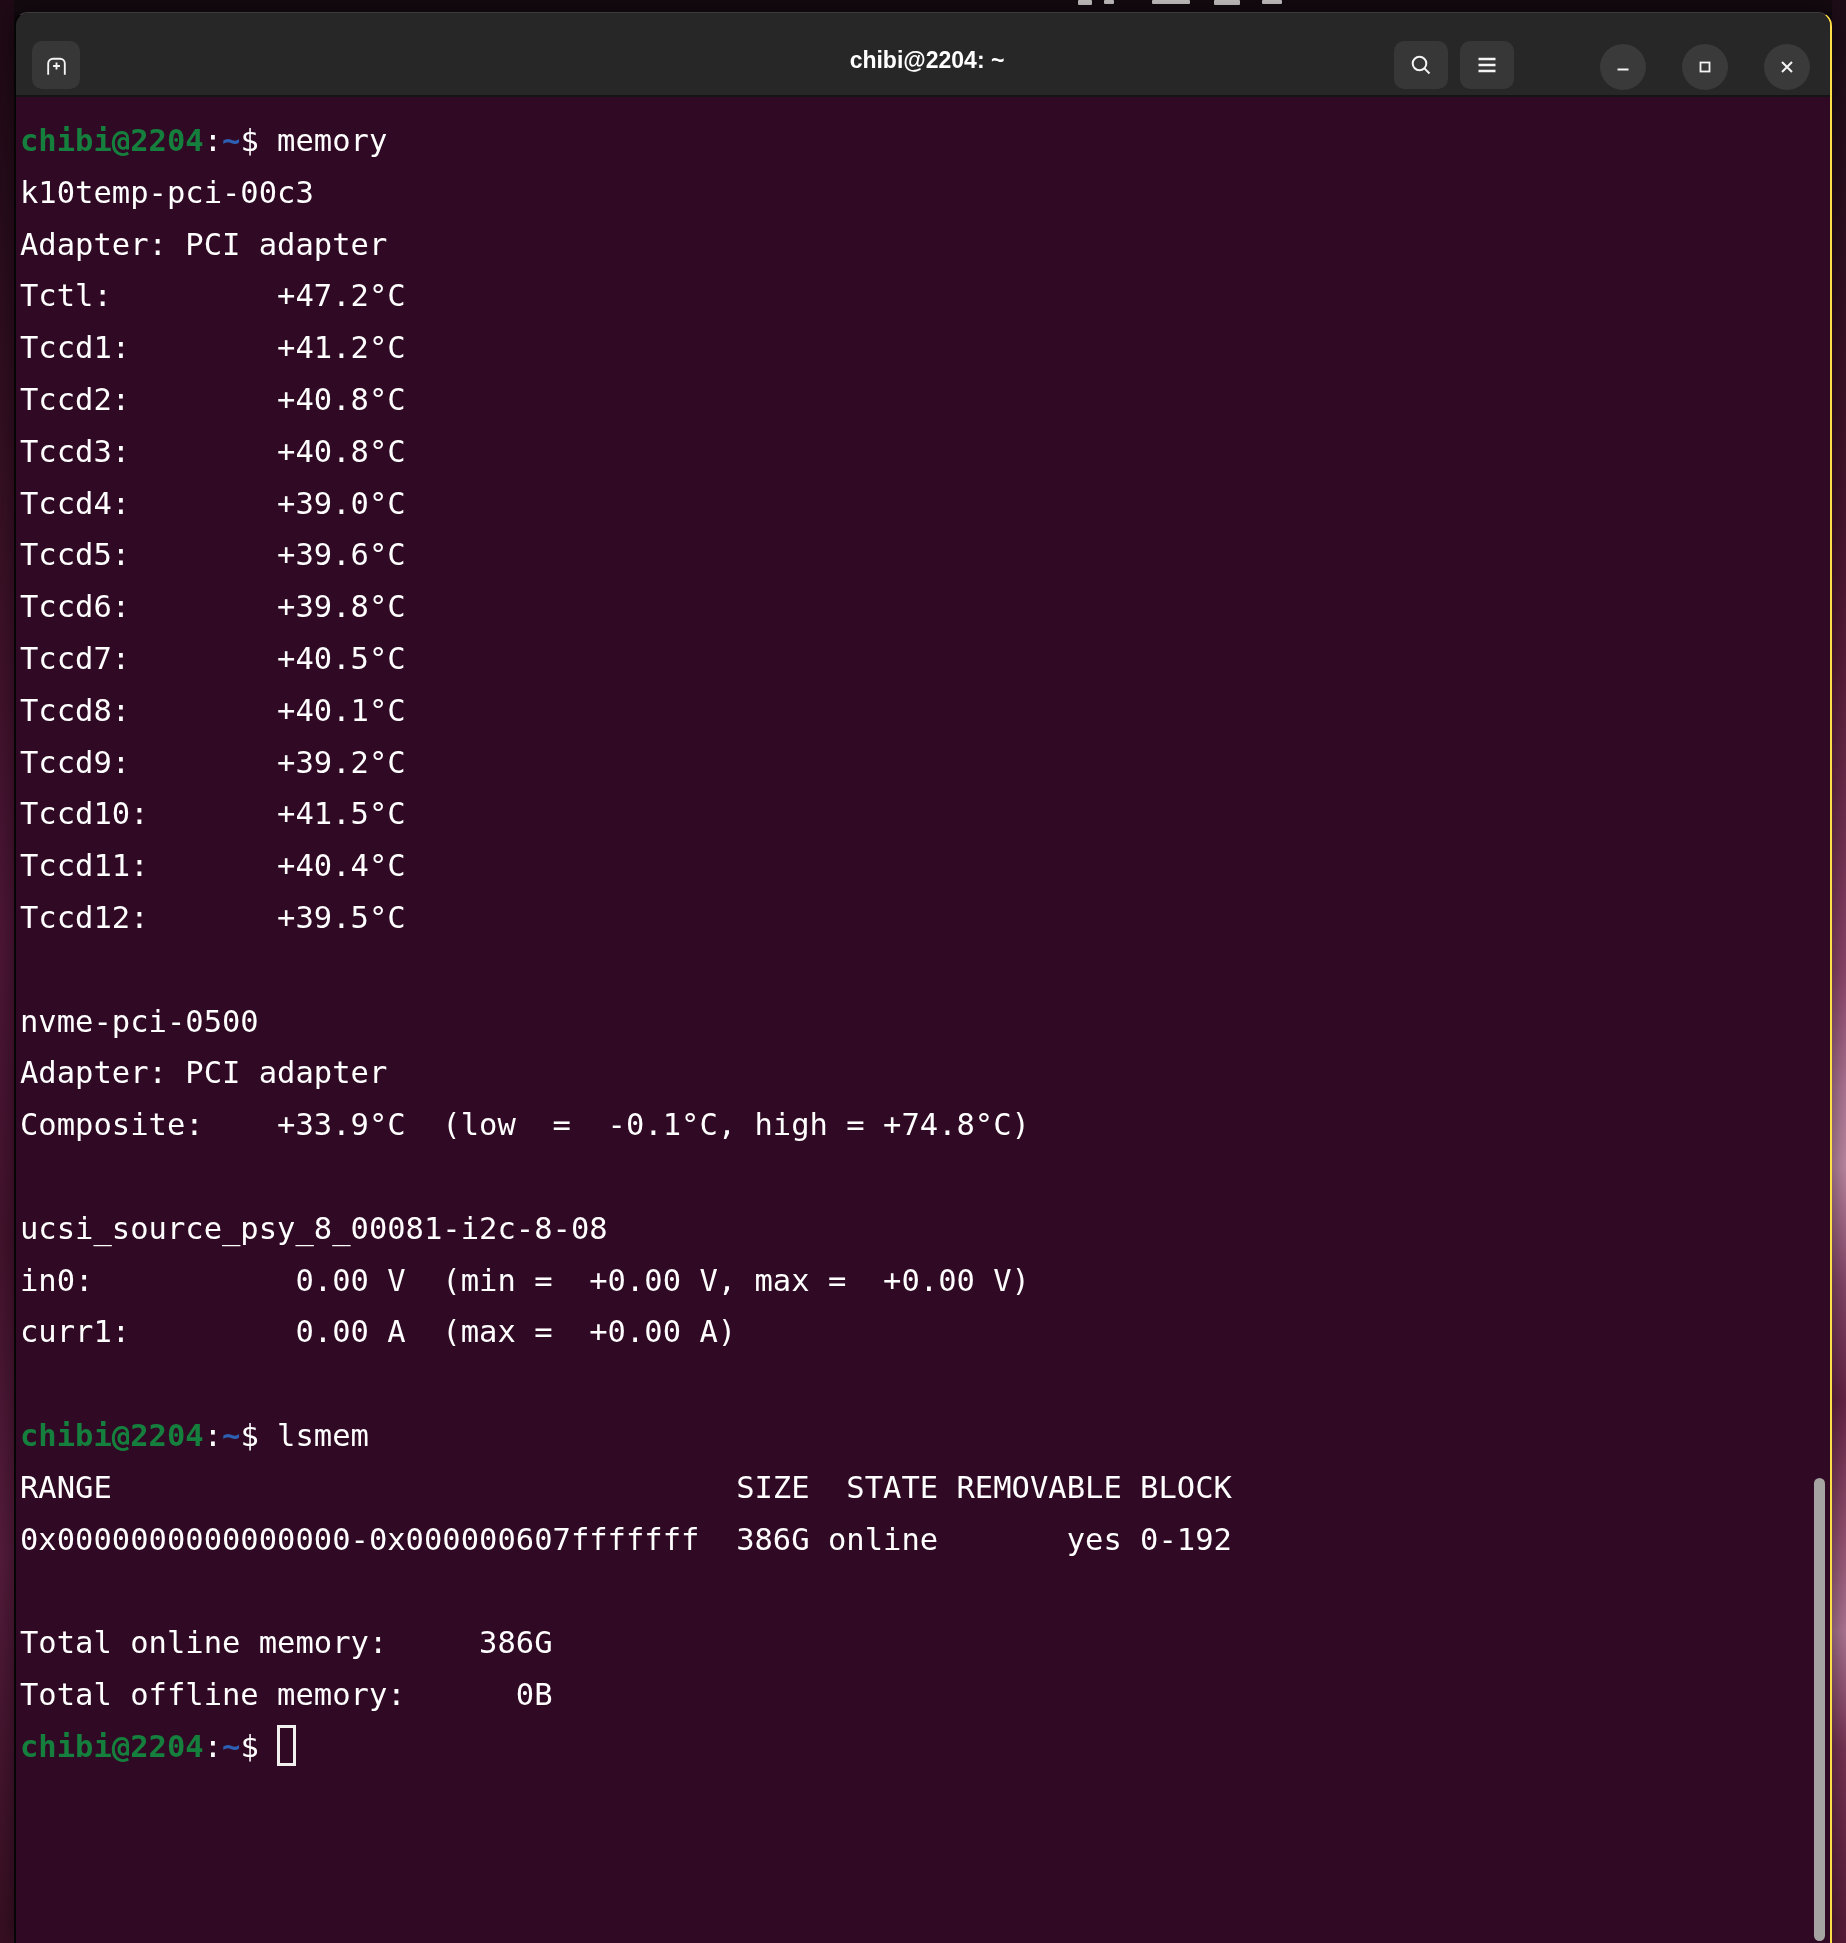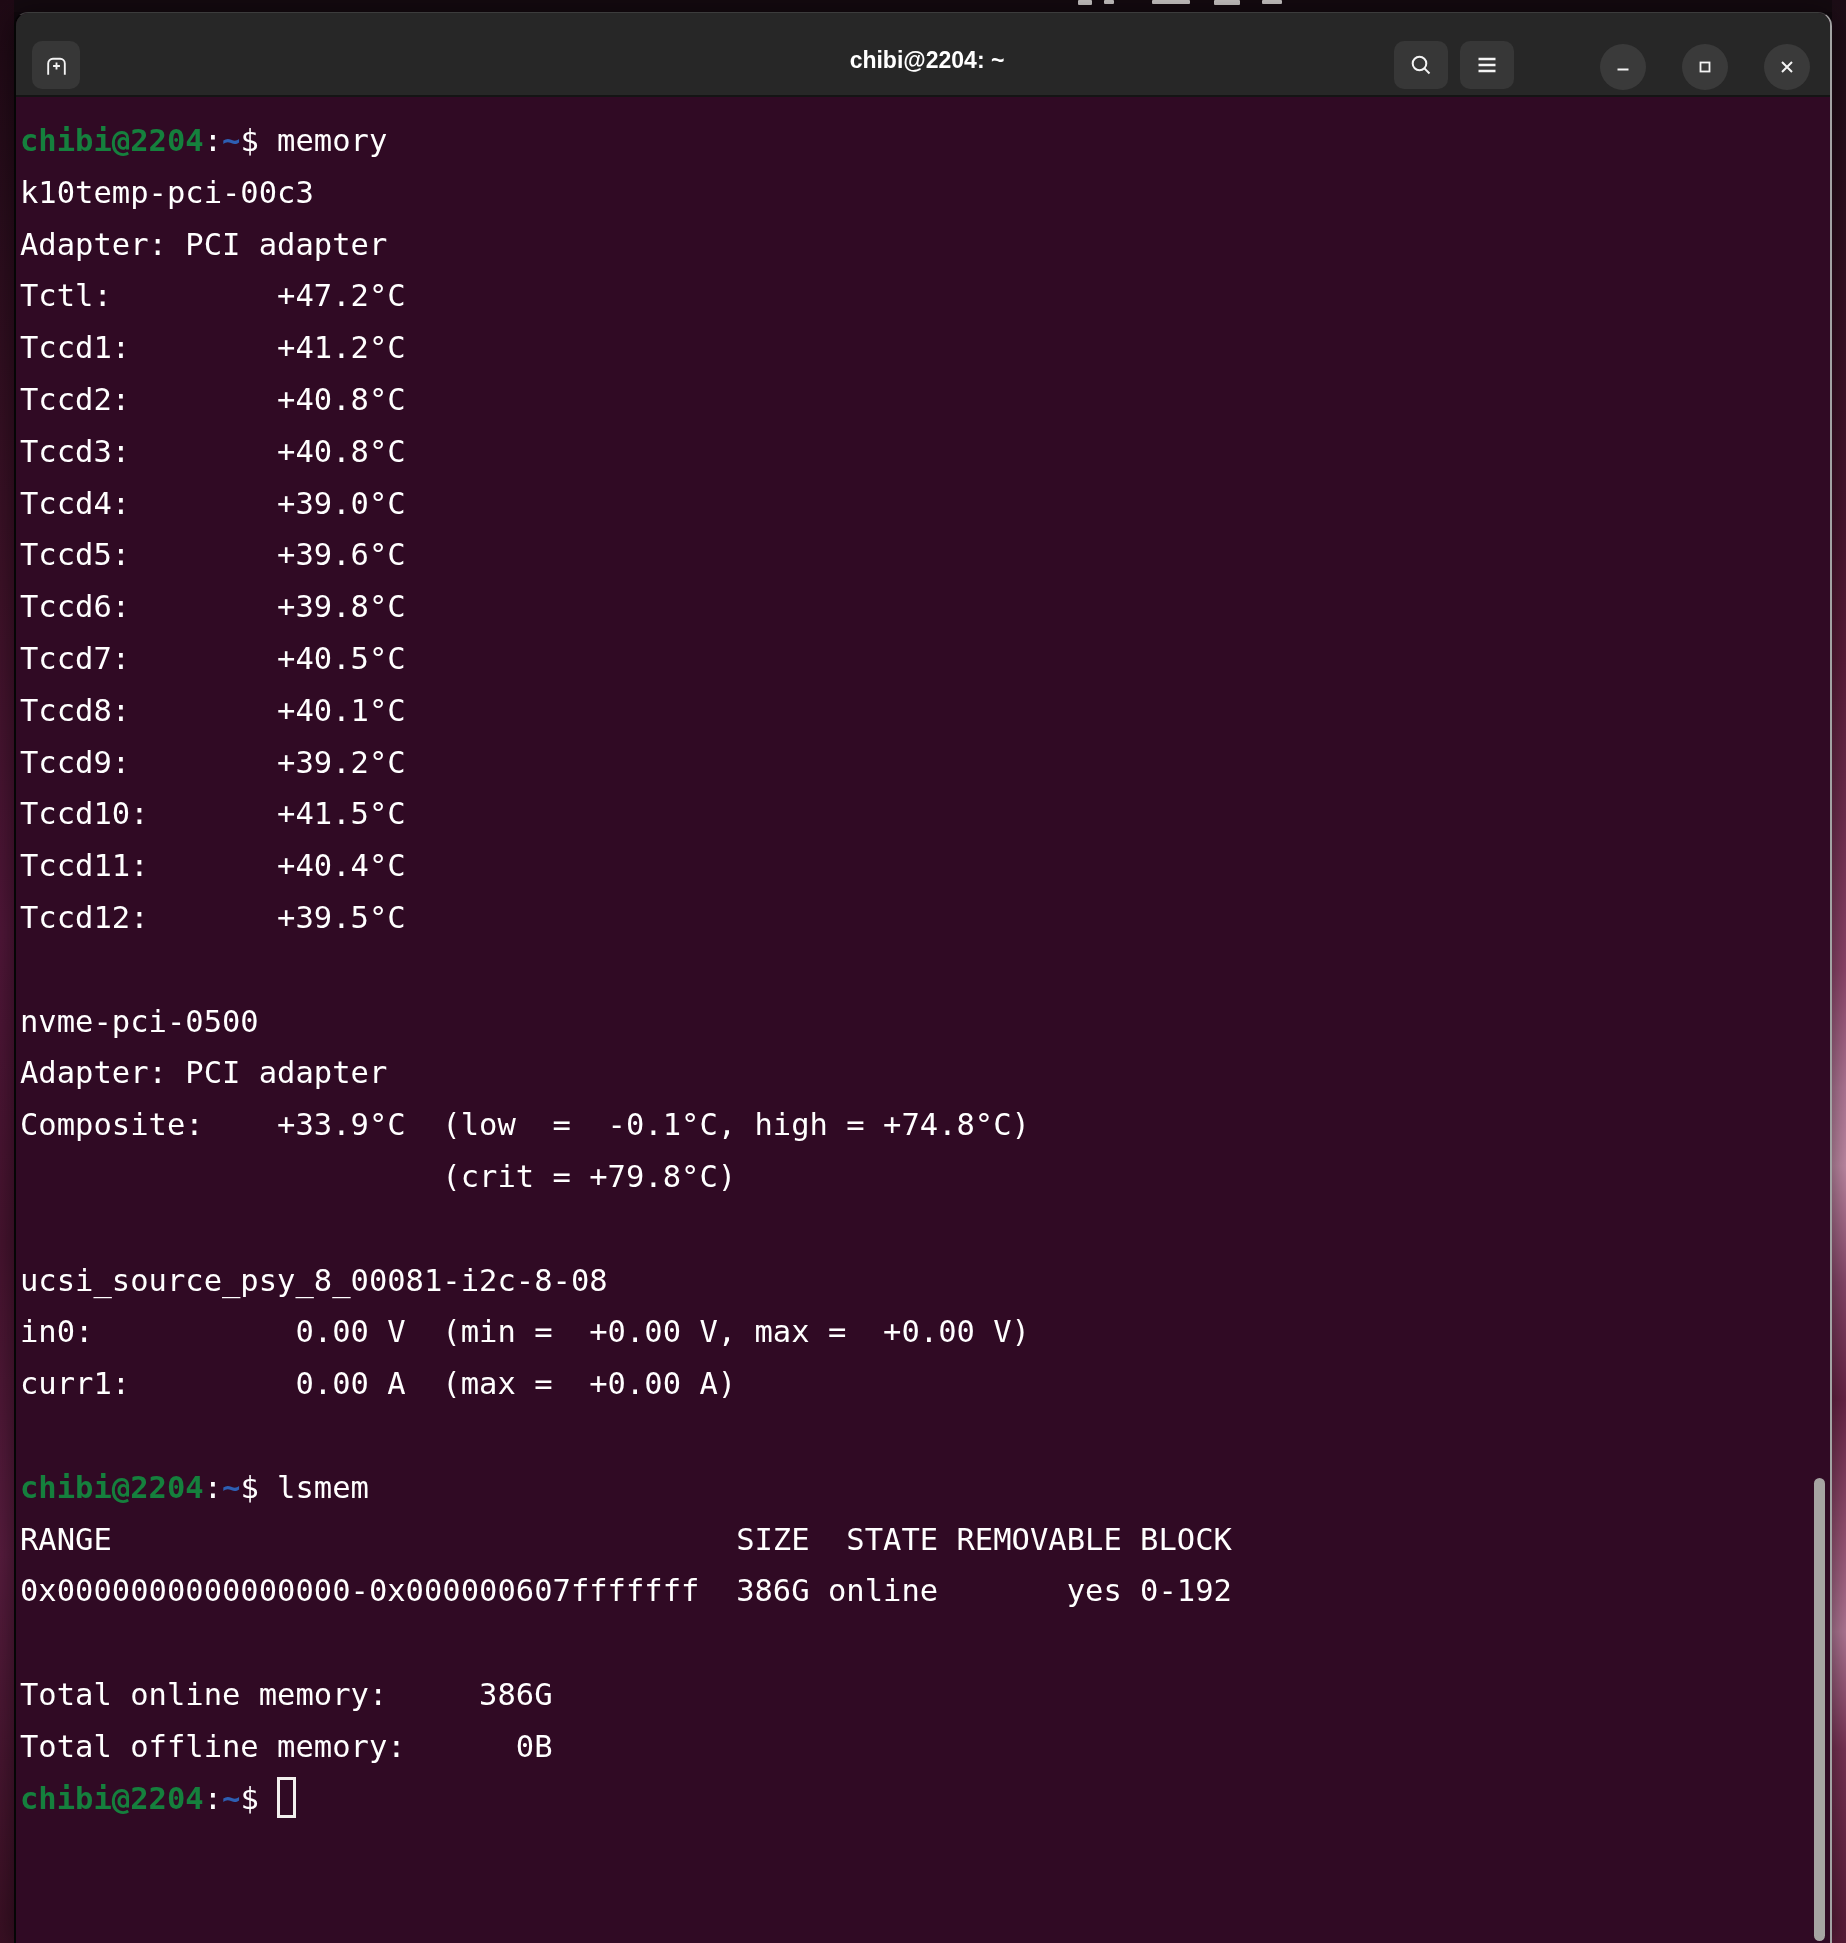--- a/index.html
+++ b/index.html
@@ -4,21 +4,21 @@
 <style>
   html,body{margin:0;padding:0;background:#10070d;}
   #screen{position:relative;width:1846px;height:1943px;overflow:hidden;font-family:"Liberation Sans",sans-serif;}
   #topstrip{position:absolute;left:0;top:0;width:1846px;height:12px;background:#140a10;}
   .topfrag{position:absolute;top:0;background:#e6e4e2;opacity:.85;border-radius:1px;}
   #wallleft{position:absolute;left:0;top:0;width:14px;height:1943px;
     background:linear-gradient(178deg,#1f0a15 0%,#2e0e1f 14%,#3f1229 30%,#52173a 48%,#481430 64%,#5a1d40 80%,#3a1024 100%);}
   #wallright{position:absolute;left:1832px;top:0;width:14px;height:1943px;
     background:linear-gradient(180deg,#1c0d16 0%,#2a0f1d 8%,#3c1227 18%,#4b1630 27%,#5d1d3b 34%,#743052 42%,#94486f 50%,#b87c9c 56%,#c890ac 60%,#8d4a6e 66%,#6b2548 72%,#9c5577 79%,#b87d9c 84%,#7d3558 90%,#5a1c39 100%);}
   #window{position:absolute;left:14px;top:12px;width:1818px;height:1931px;box-sizing:border-box;
-    border-left:2px solid #050505;border-right:2px solid #a3a3a3;border-top:1px solid #3c3c3c;
+    border-left:2px solid #050505;border-right:2px solid #fde047;border-top:1px solid #3c3c3c;
     border-radius:14px 14px 0 0;overflow:hidden;background:#300a24;box-shadow:0 4px 30px rgba(0,0,0,.55);}
   #headerbar{position:absolute;left:0;top:0;width:100%;height:84px;background:#272727;border-bottom:2px solid #141414;box-sizing:border-box;}
   .hbtn{position:absolute;top:28px;width:54px;height:48px;border-radius:10px;background:#373737;display:flex;align-items:center;justify-content:center;}
   #newtab-btn{left:16px;width:48px;}
   .circ{position:absolute;top:31px;width:46px;height:46px;border-radius:50%;background:#3a3a3a;display:flex;align-items:center;justify-content:center;}
   #title{position:absolute;left:911px;top:34px;transform:translateX(-50%);color:#ffffff;font-size:23px;font-weight:700;white-space:nowrap;}
   #content{position:absolute;left:0;top:84px;width:100%;height:1845px;background:#300a24;}
   #out{padding:18px 0 0 4px;font-family:"DejaVu Sans Mono",monospace;font-size:30.5px;color:#ffffff;}
   .line{white-space:pre;height:51.8px;line-height:51.8px;}
   .fg{color:#ffffff;}
@@ -117,21 +117,20 @@
           <div class="line"><span class="fg">Tccd7:        +40.5°C</span></div>
           <div class="line"><span class="fg">Tccd8:        +40.1°C</span></div>
           <div class="line"><span class="fg">Tccd9:        +39.2°C</span></div>
           <div class="line"><span class="fg">Tccd10:       +41.5°C</span></div>
           <div class="line"><span class="fg">Tccd11:       +40.4°C</span></div>
           <div class="line"><span class="fg">Tccd12:       +39.5°C</span></div>
           <div class="line"></div>
           <div class="line"><span class="fg">nvme-pci-0500</span></div>
           <div class="line"><span class="fg">Adapter: PCI adapter</span></div>
           <div class="line"><span class="fg">Composite:    +33.9°C  (low  =  -0.1°C, high = +74.8°C)</span></div>
-          <div class="line"><span class="fg">                       (crit = +79.8°C)</span></div>
           <div class="line"></div>
           <div class="line"><span class="fg">ucsi_source_psy_8_00081-i2c-8-08</span></div>
           <div class="line"><span class="fg">in0:           0.00 V  (min =  +0.00 V, max =  +0.00 V)</span></div>
           <div class="line"><span class="fg">curr1:         0.00 A  (max =  +0.00 A)</span></div>
           <div class="line"></div>
           <div class="line"><span class="green">chibi@2204</span><span class="fg">:</span><span class="blue">~</span><span class="fg">$ lsmem</span></div>
           <div class="line"><span class="fg">RANGE                                  SIZE  STATE REMOVABLE BLOCK</span></div>
           <div class="line"><span class="fg">0x0000000000000000-0x000000607fffffff  386G online       yes 0-192</span></div>
           <div class="line"></div>
           <div class="line"><span class="fg">Total online memory:     386G</span></div>

